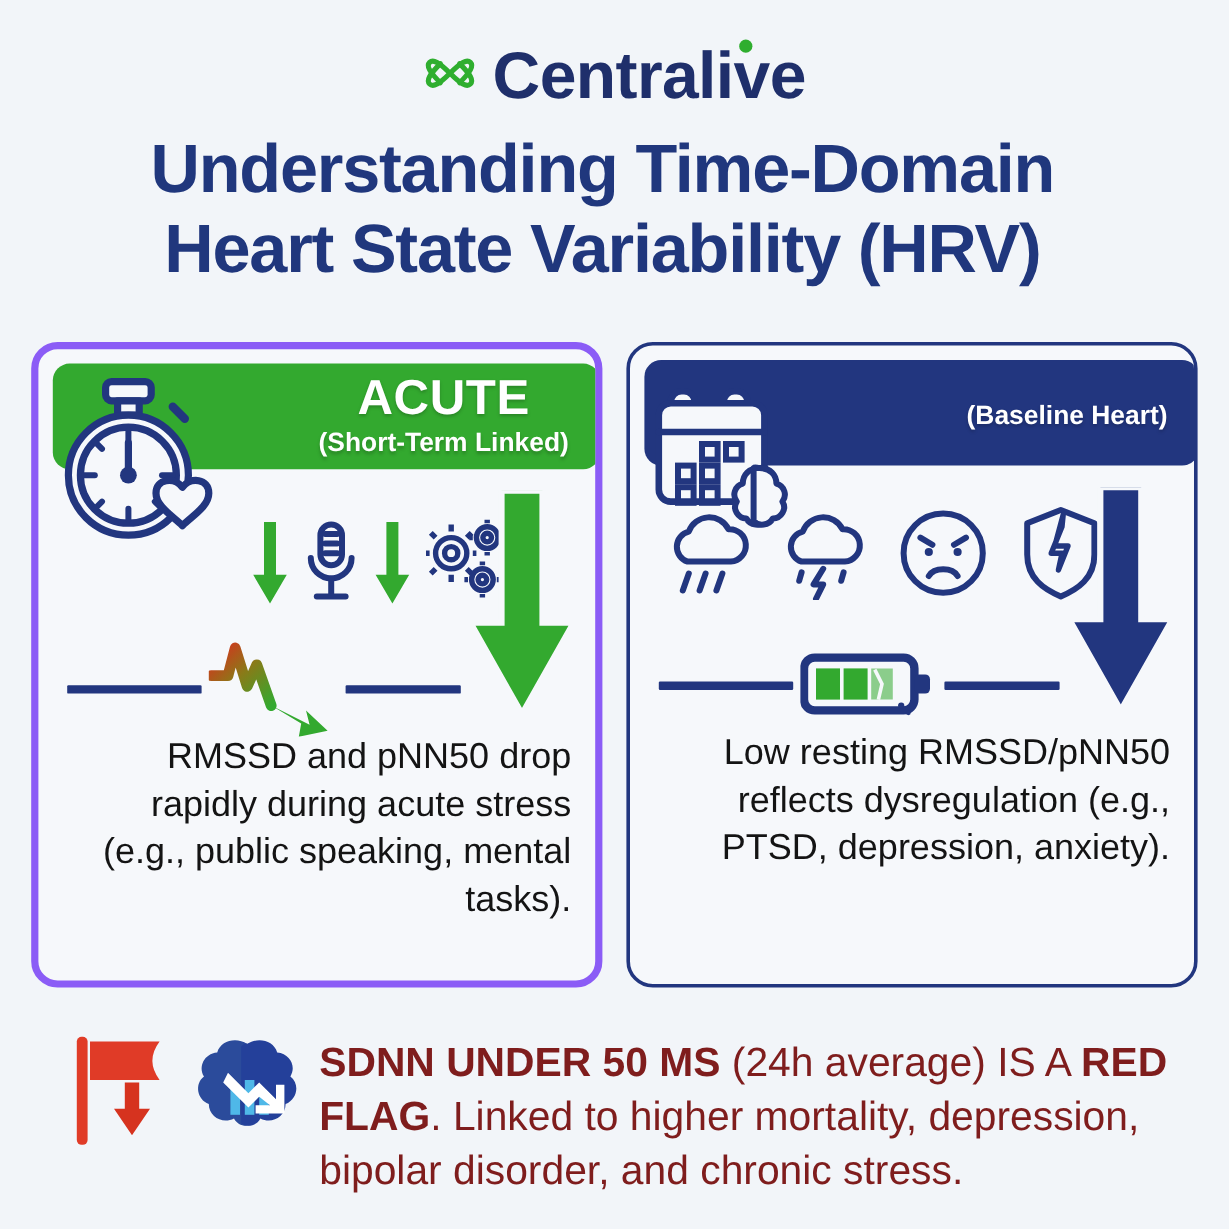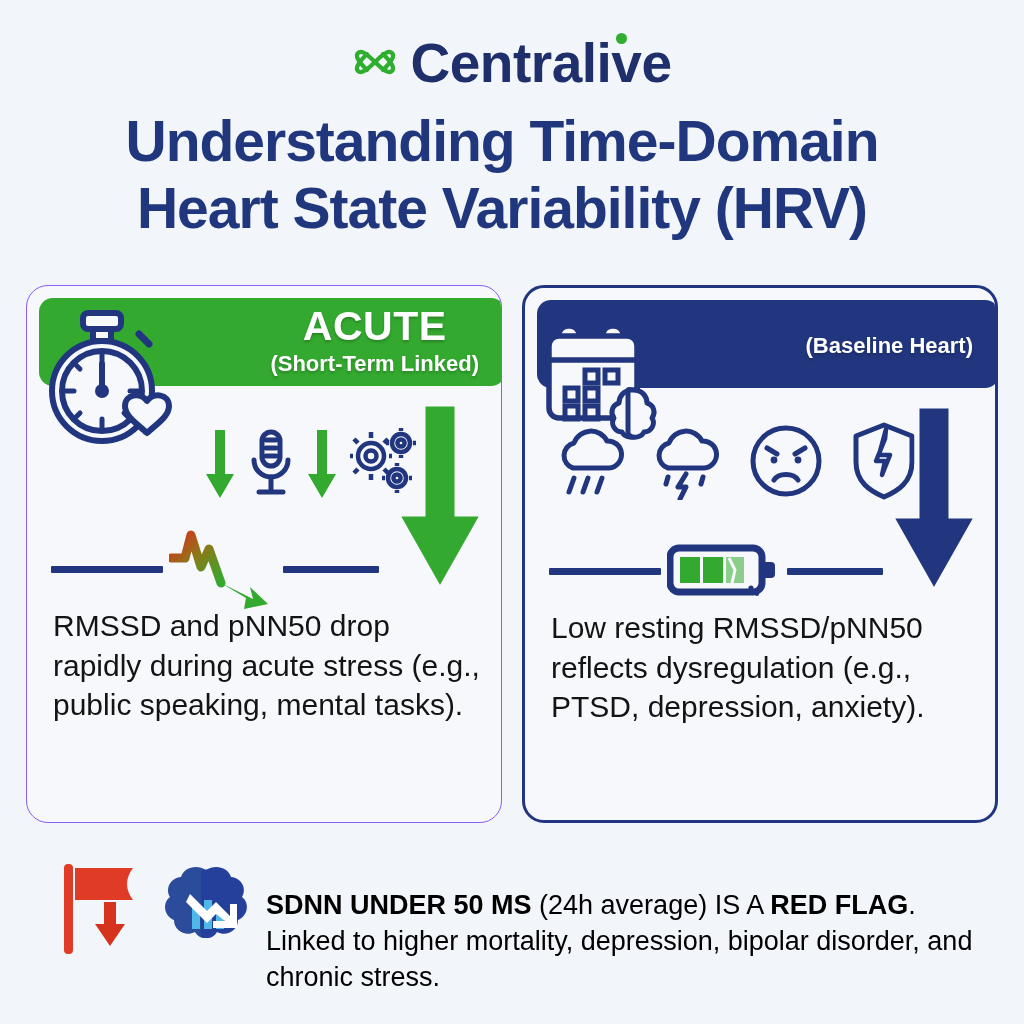--- a/index.html
+++ b/index.html
@@ -75,21 +75,21 @@
   }
   .panel {
     position: relative;
     width: 476px;
     height: 538px;
     background: #f6f8fb;
     border-radius: 22px;
     box-sizing: border-box;
     overflow: hidden;
   }
-  .panel-acute  { border: 1px solid #8b5cf6; }
+  .panel-acute  { border: 6px solid #8b5cf6; }
   .panel-chronic{ border: 3px solid #22367f; }
 
   .panel-head {
     position: absolute;
     top: 12px;
     left: 12px;
     right: -4px;
     height: 88px;
     border-radius: 14px;
     display: flex;
@@ -168,46 +168,46 @@
 
   .panel-body {
     position: absolute;
     left: 26px;
     right: 20px;
     top: 320px;
     color: #141414;
     font-size: 30px;
     font-weight: 500;
     line-height: 1.32;
+    text-align: right;
   }
 
   
   .footer {
     position: absolute;
     top: 858px;
     left: 60px;
     width: 916px;
     display: flex;
     align-items: flex-start;
     gap: 14px;
   }
   .footer-icons {
     display: flex;
     align-items: center;
     gap: 14px;
     flex: none;
     padding-top: 4px;
   }
   .footer-text {
-    color: #000000;
-    font-size: 27px;
+    color: #7f1d1d;
+    font-size: 34px;
     line-height: 1.33;
     font-weight: 500;
     padding-top: 6px;
-    margin-top: 24px;
   }
   .footer-text b { font-weight: 700; }
 </style>
 </head>
 <body>
 
 <div class="logo-row">
   <span class="logo-mark">
     <svg width="44" height="44" viewBox="0 0 44 44">
       <g fill="none" stroke="#2fae2f" stroke-width="4.2" stroke-linecap="round">

